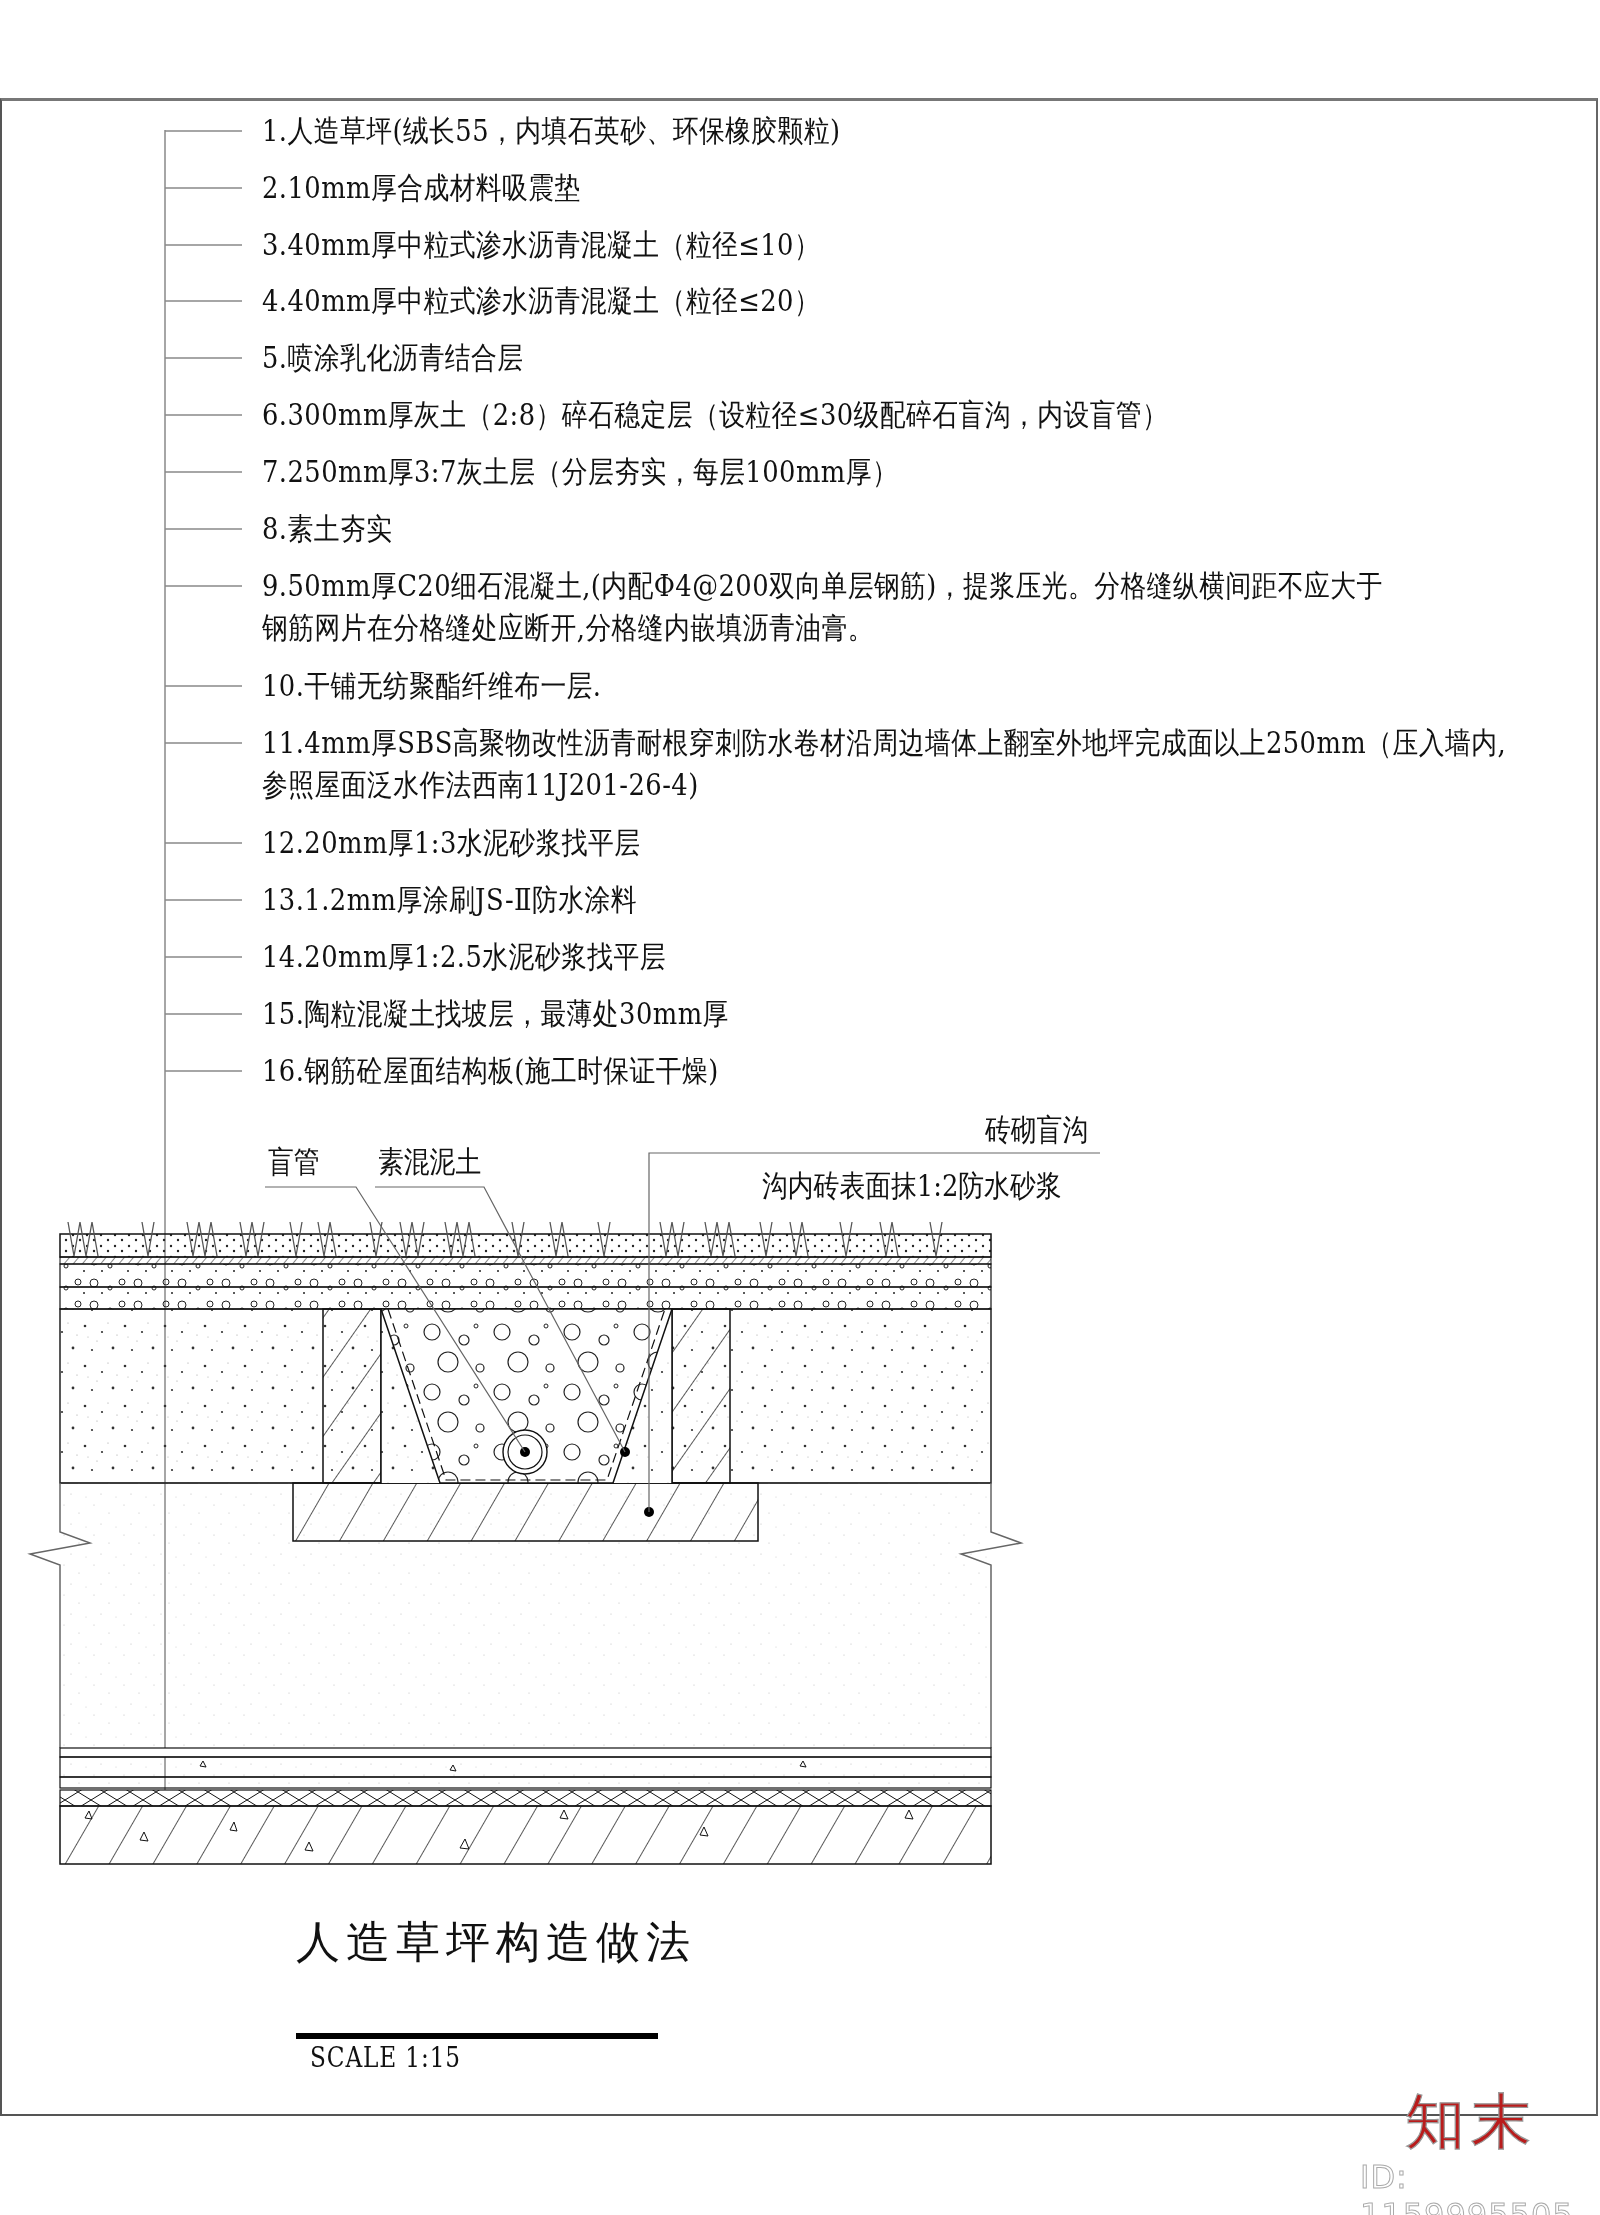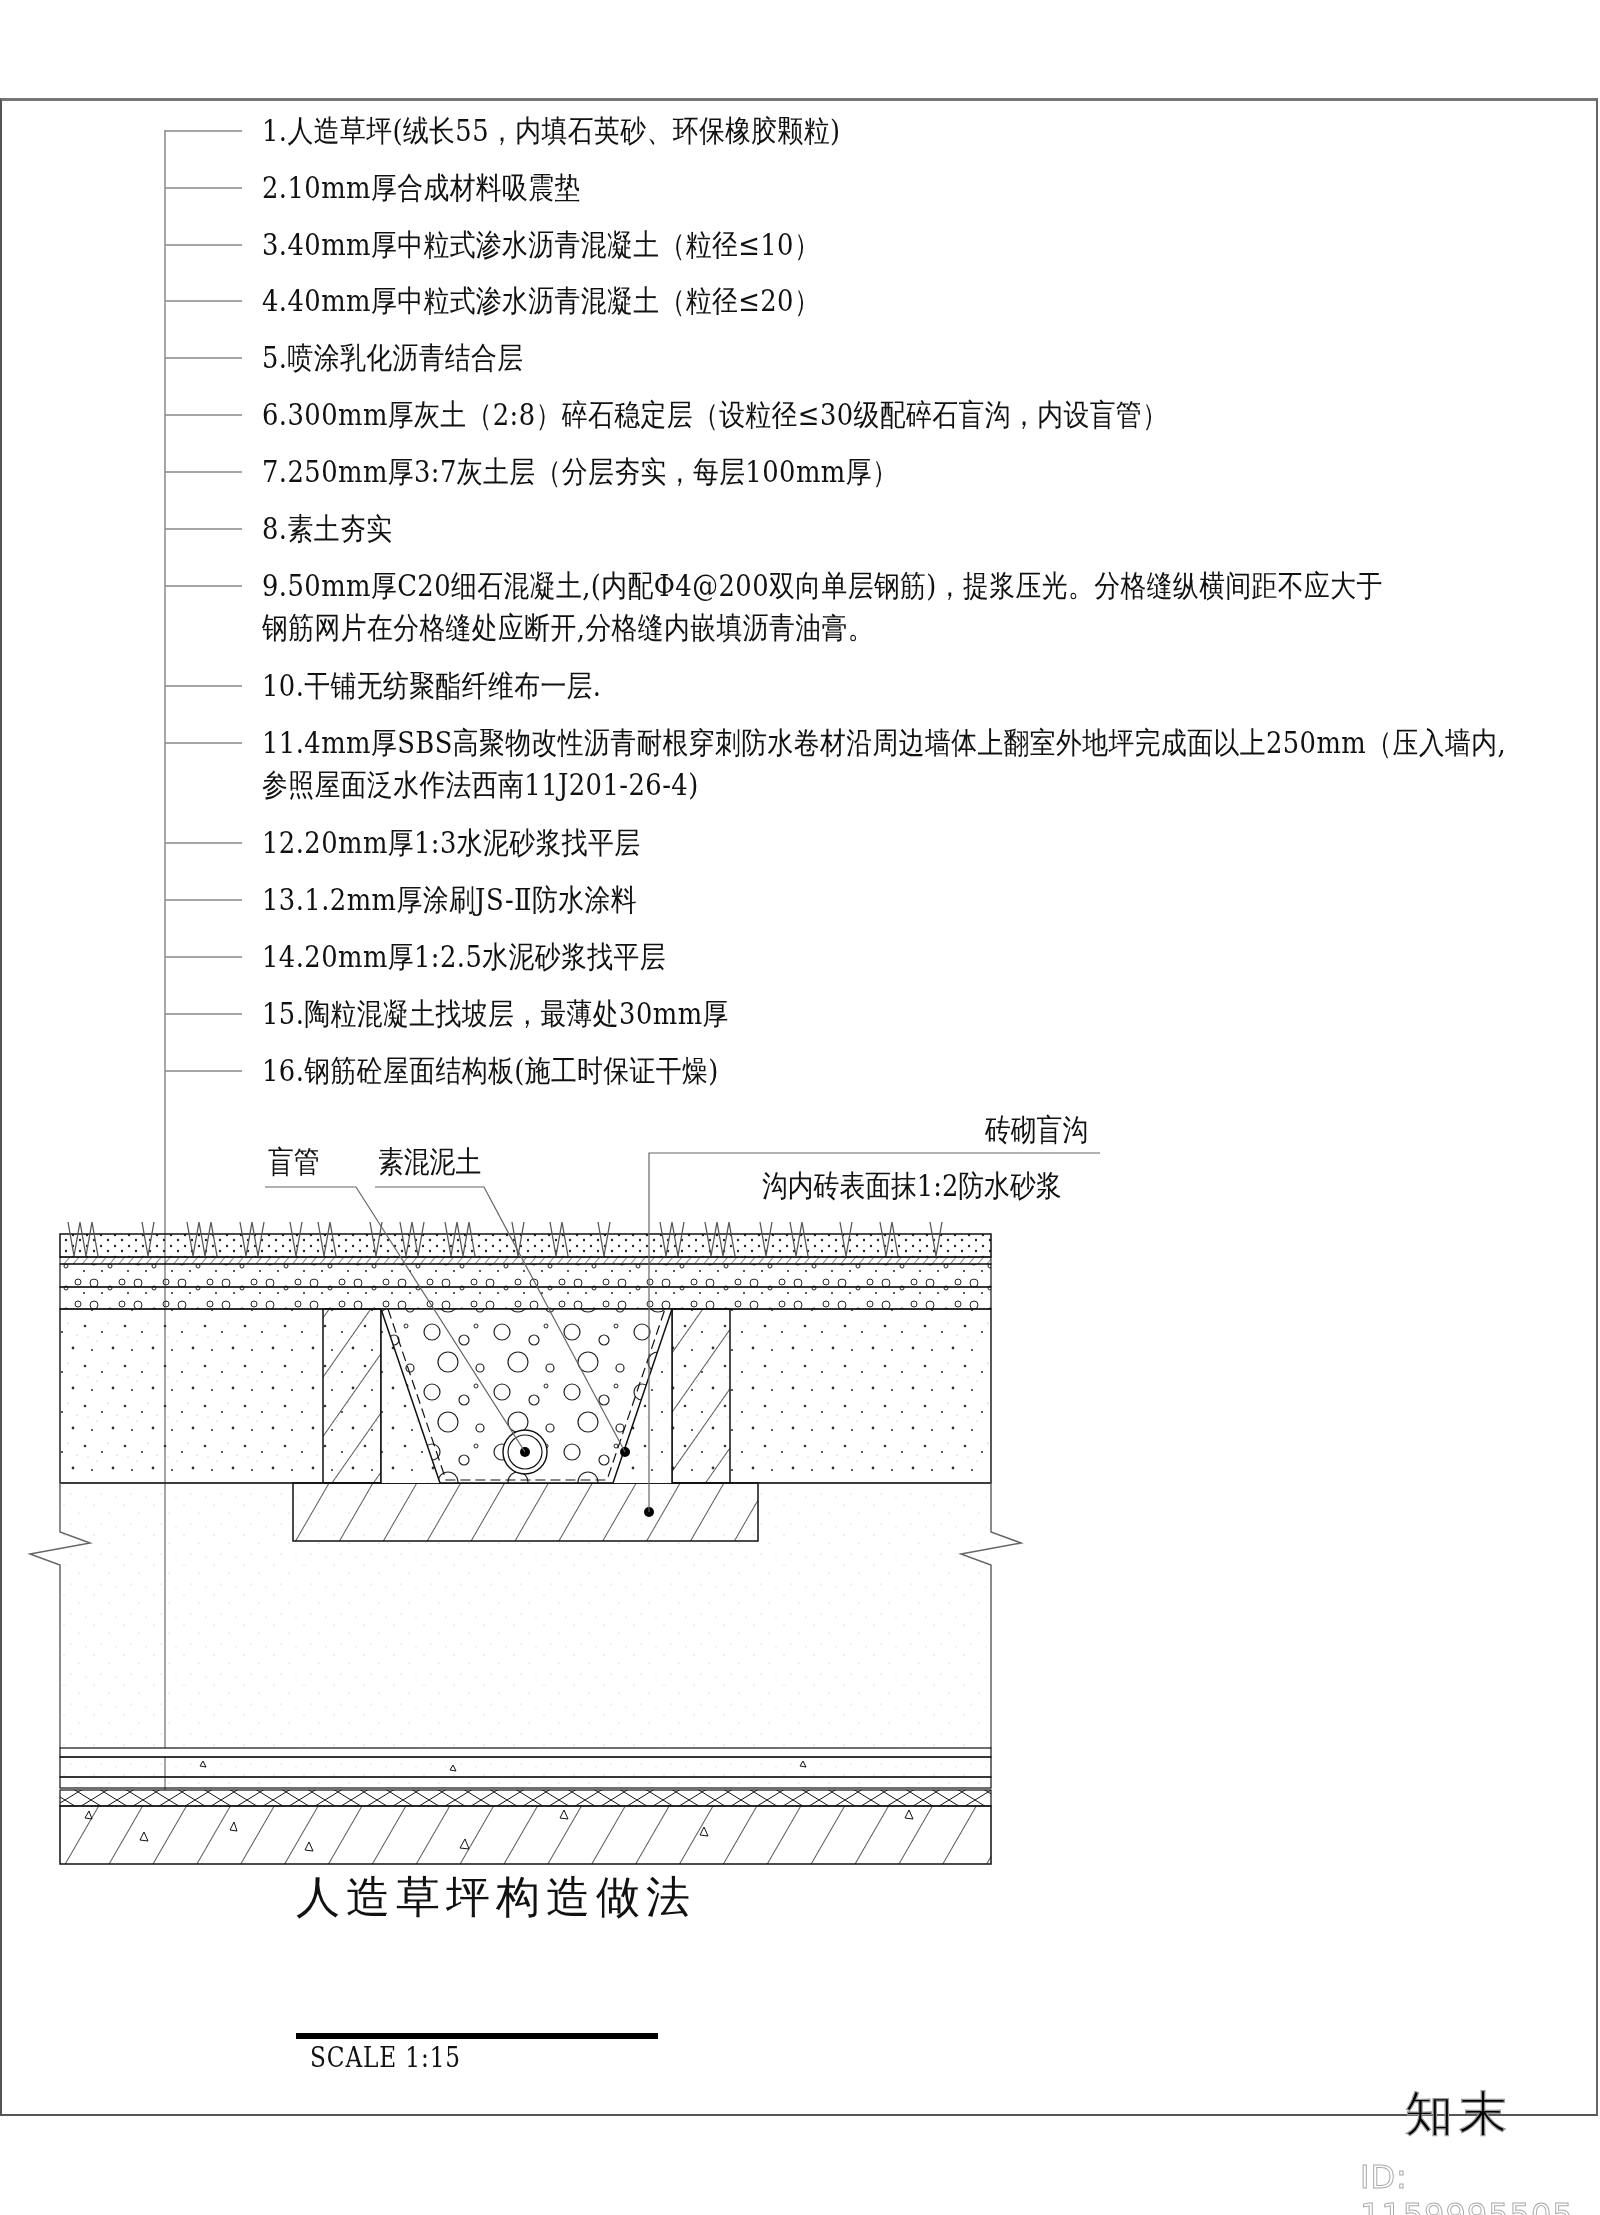--- a/index.html
+++ b/index.html
@@ -6,26 +6,26 @@
   body { width:1600px; height:2215px; position:relative; overflow:hidden;
          font-family:"DejaVu Serif","Liberation Serif",serif; color:#111; }
   .frame { position:absolute; left:0; top:98px; width:1598px; height:2018px;
            border-top:3px solid #777; border-left:2px solid #555; border-right:2px solid #666;
            border-bottom:2px solid #555; box-sizing:border-box; }
   svg.drawing { position:absolute; left:0; top:0; }
   .note { position:absolute; left:262px; font-size:30px; line-height:34px; white-space:nowrap;
           transform:scaleX(0.86); transform-origin:left center; letter-spacing:0.5px; }
   .label { position:absolute; font-size:30px; white-space:nowrap;
            transform:scaleX(0.86); transform-origin:left center; }
-  .title { position:absolute; left:296px; top:1868px; font-size:44px; letter-spacing:6px; white-space:nowrap; }
+  .title { position:absolute; left:296px; top:1913px; font-size:44px; letter-spacing:6px; white-space:nowrap; }
   .title-bar { position:absolute; left:296px; top:2033px; width:362px; height:6px; background:#000; }
   .scale { position:absolute; left:310px; top:2042px; font-size:27px; white-space:nowrap;
            transform:scaleX(0.86); transform-origin:left center; letter-spacing:1px; }
   .wm-logo { position:absolute; left:1405px; top:2082px; font-family:"DejaVu Sans",sans-serif;
-             font-size:48px; color:#000000; -webkit-text-stroke:1.2px #999; letter-spacing:6px; }
+             font-size:60px; color:#b91c1c; -webkit-text-stroke:1.2px #999; letter-spacing:6px; }
   .wm-id { position:absolute; left:1360px; top:2158px; font-family:"DejaVu Sans",sans-serif;
            font-size:32px; color:#fff; -webkit-text-stroke:1px #aaa; letter-spacing:1px; }
 </style>
 </head>
 <body>
 
 <div class="frame"></div>
 
 <svg class="drawing" width="1600" height="2215" viewBox="0 0 1600 2215">
   <defs>

